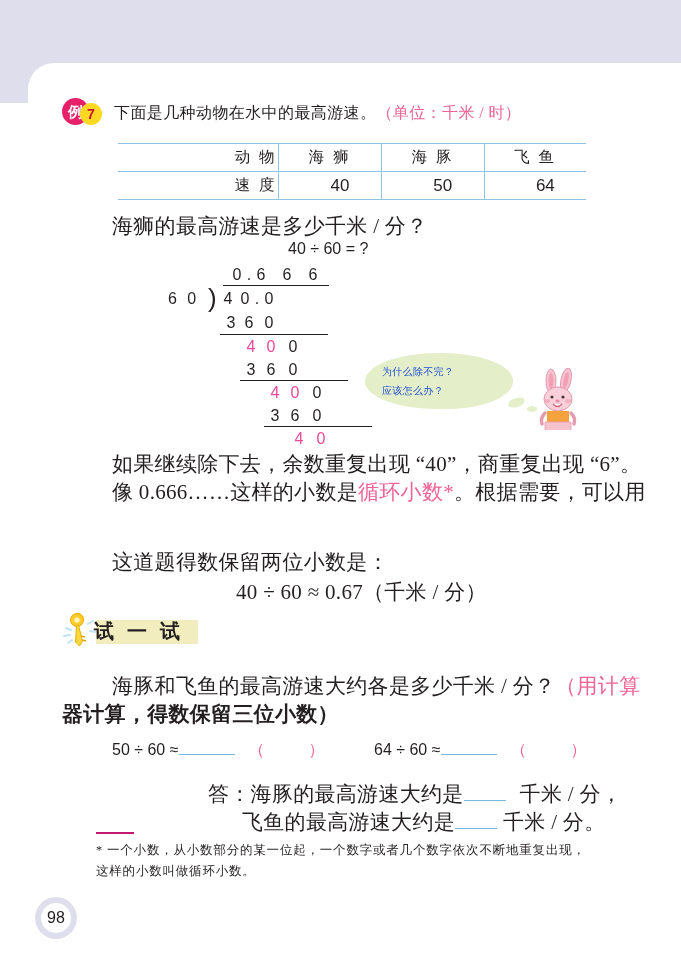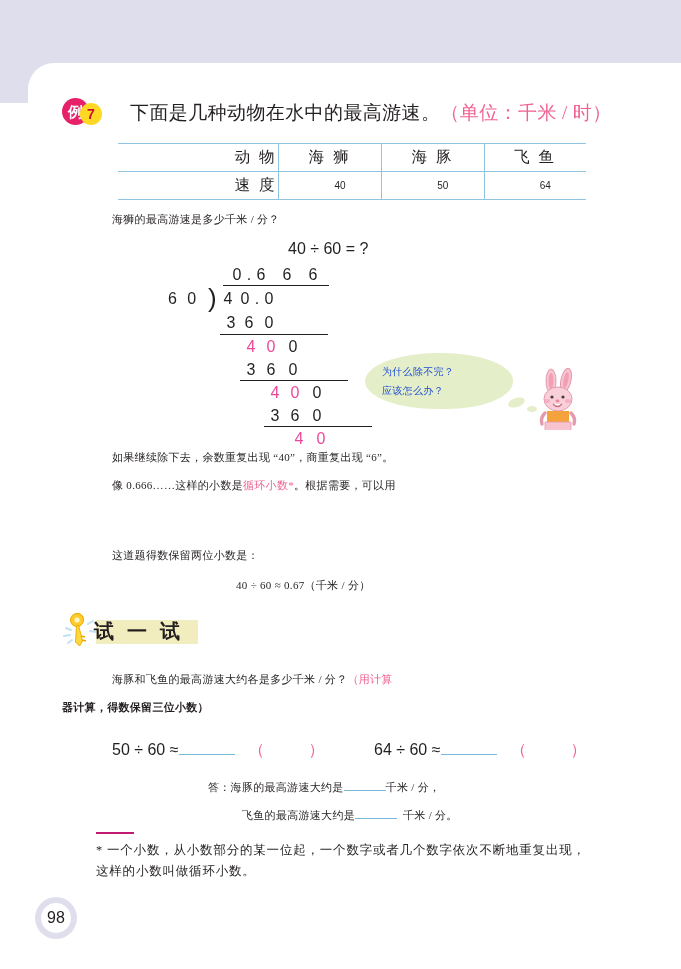--- a/index.html
+++ b/index.html
@@ -93,25 +93,24 @@
     border-radius: 50%;
     background: #ffd823;
     color: #c8102e;
     font-family: "Liberation Sans", sans-serif;
     font-size: 14px;
     font-weight: bold;
     line-height: 22px;
     text-align: center;
   }
   .ex-text {
-    font-size: 19px;
+    font-size: 16px;
     color: #231f20;
     letter-spacing: 0.4px;
     white-space: nowrap;
-    margin-left: 16px;
   }
   .pink { color: #f06292; }
   .pink-strong { color: #ec4899; }
 
   
   .tbl {
     position: absolute;
     left: 118px;
     top: 143px;
     width: 468px;
@@ -128,28 +127,28 @@
     letter-spacing: 2.5px;
   }
   .tbl td.first {
     border-left: none;
     width: 158px;
     text-align: right;
   }
   .tbl td.num {
     font-family: "Liberation Sans", sans-serif;
     letter-spacing: 0;
-    font-size: 10px;
+    font-size: 17px;
     padding-left: 21px;
   }
 
   
   .tx {
     position: absolute;
-    font-size: 11px;
+    font-size: 21px;
     color: #231f20;
     letter-spacing: 0.3px;
     white-space: nowrap;
   }
   .tx-ind { left: 112px; }
   .num-font {
     font-family: "Liberation Sans", sans-serif;
     letter-spacing: 0;
   }
 
@@ -435,21 +434,21 @@
     </svg>
     <div class="shishi-text">试 一 试</div>
 
     <div class="tx" style="left:112px; top:672px;"><span>海豚和飞鱼的最高游速大约各是多少千米 / 分？</span><span class="pink">（用计算</span></div>
     <div class="tx pink" style="left:62px; top:700px;font-weight:bold;">器计算，得数保留三位小数）</div>
 
     <div class="tx num-font" style="left:112px; top:740px; font-size:16px;"><span>50 ÷ 60 ≈</span><span class="blank blank-l"></span><span class="pink" style="margin-left:14px;">（</span><span class="blank" style="width:44px; border:none;"></span><span class="pink">）</span></div>
 
     <div class="tx num-font" style="left:374px; top:740px; font-size:16px;"><span>64 ÷ 60 ≈</span><span class="blank blank-l"></span><span class="pink" style="margin-left:14px;">（</span><span class="blank" style="width:44px; border:none;"></span><span class="pink">）</span></div>
 
-    <div class="tx" style="left:208px; top:780px;"><span>答：</span><span>海豚的最高游速大约是</span><span class="blank blank-m"></span><span style="margin-left:0;">千米 / 分，</span></div>
+    <div class="tx" style="left:208px; top:780px;"><span>答：</span><span>海豚的最高游速大约是</span><span class="blank blank-m"></span><span style="margin-left:14px;">千米 / 分，</span></div>
 
     <div class="tx" style="left:242px; top:808px;"><span>飞鱼的最高游速大约是</span><span class="blank blank-m"></span><span style="margin-left:6px;">千米 / 分。</span></div>
 
     <div class="fn-rule"></div>
     <div class="fn"><span>*</span> <span>一个小数，从小数部分的某一位起，一个数字或者几个数字依次不断地重复出现，这样的小数叫做循环小数。</span></div>
 
     <div class="pg-ring"></div>
     <div class="pg-inner"></div>
     <div class="pg-num">98</div>
 

